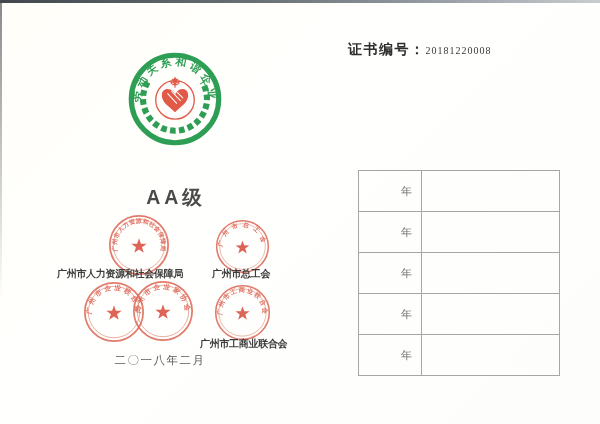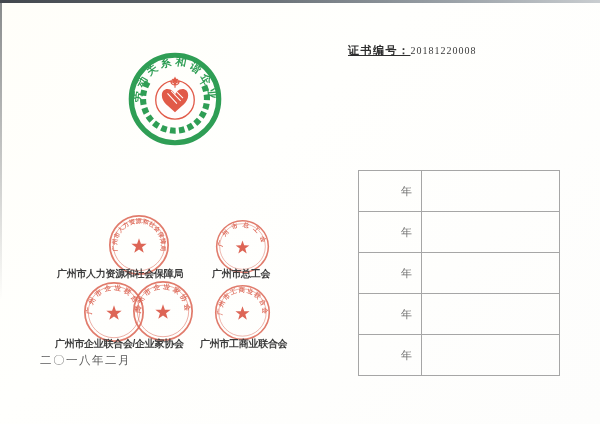--- a/index.html
+++ b/index.html
@@ -28,27 +28,27 @@
   .seal-ring-outer{fill:none;stroke:#dd6a59;stroke-width:2.8;}
   .seal-ring-inner{fill:none;stroke:#dd6a59;stroke-width:1;}
   .seal-star{fill:#d9503f;}
   .seal-text{fill:#da5c4a;font-weight:bold;font-family:"Liberation Sans", sans-serif;}
   .seal-text.s13{font-size:9.6px;letter-spacing:.6px;}
   .seal-text.s6{font-size:11px;letter-spacing:8px;}
   .seal-text.s8{font-size:11px;letter-spacing:4px;}
   .seal-text.s9{font-size:11px;letter-spacing:2.5px;}
 
   .seal-label{position:absolute;font-size:10px;font-weight:bold;color:#3c3c3c;letter-spacing:-0.3px;white-space:nowrap;}
-  .date{position:absolute;left:40px;top:353px;width:240px;
+  .date{position:absolute;left:40px;top:353px;width:240px;text-align:center;
     font-size:11.5px;color:#5a5a5a;letter-spacing:1.5px;
     font-family:"Liberation Serif", serif;}
 
   
   .r-row{position:absolute;left:348px;white-space:nowrap;}
-  .r-lbl{font-size:11px;font-weight:bold;color:#2e2e2e;letter-spacing:1.5px;text-decoration:underline;}
+  .r-lbl{font-size:14px;font-weight:bold;color:#2e2e2e;letter-spacing:1.5px;}
   .r-val{font-family:"Liberation Serif", serif;font-size:10px;color:#3a3a3a;
     letter-spacing:1px;}
   .verify-title{position:absolute;left:348px;top:152px;font-size:11.5px;font-weight:bold;
     color:#2e2e2e;letter-spacing:1px;}
   .verify-table{position:absolute;left:358px;top:170px;width:202px;height:198px;
     border-collapse:collapse;table-layout:fixed;}
   .verify-table td{border:1px solid #a6a6a6;height:38px;background:transparent;}
   .verify-table td.year{width:52px;text-align:right;padding-right:9px;
     font-size:11px;color:#6e6e6e;font-family:"Liberation Serif", serif;}
 </style>
@@ -72,20 +72,21 @@
 
     <circle cx="50" cy="51" r="20.5" fill="#fffdfc" stroke="#e15a48" stroke-width="1.4"></circle>
     <path d="M50,64 C44,58 36,54 36,46 C36,40 41,38 45,40 C48,41.5 50,44 50,47
              C50,44 52,41.5 55,40 C59,38 64,40 64,46 C64,54 56,58 50,64 Z" fill="#e15a48"></path>
     <path d="M42,44 L52,55 M46,41.5 L56,52 M50.5,41 L58.5,49" stroke="#fffdfc" stroke-width="1.1" fill="none"></path>
     <path d="M50,38 L50,32 M50,35 C47.5,35 46,33.5 45.5,31.5 C48,31.5 49.5,33 50,35
              M50,35 C52.5,35 54,33.5 54.5,31.5 C52,31.5 50.5,33 50,35" stroke="#e15a48" stroke-width="1.2" fill="none"></path>
     <path d="M50,26 l1.2,2.4 2.6,0.3 -1.9,1.8 0.5,2.6 -2.4,-1.3 -2.4,1.3 0.5,-2.6 -1.9,-1.8 2.6,-0.3 Z" fill="#e15a48"></path>
   </svg>
 
+  <div class="title2">AA级</div>
 
   <svg class="seal" style="left:108px;top:214px;width:62px;height:62px;" viewBox="0 0 100 100">
     <defs>
         <path id="a1" d="M20.5,71 A36,36 0 1 1 79.5,71" fill="none"></path>
       </defs>
     <circle class="seal-ring-outer" cx="50" cy="50" r="47"></circle>
     <circle class="seal-ring-inner" cx="50" cy="50" r="41.5"></circle>
     <text class="seal-text s13" text-anchor="middle">
       <textPath href="#a1" startOffset="50%">广州市人力资源和社会保障局</textPath>
     </text>
@@ -136,21 +137,20 @@
         <path id="a5" d="M20.5,71 A36,36 0 1 1 79.5,71" fill="none"></path>
       </defs>
     <circle class="seal-ring-outer" cx="50" cy="50" r="47"></circle>
     <circle class="seal-ring-inner" cx="50" cy="50" r="41.5"></circle>
     <text class="seal-text s9" text-anchor="middle">
       <textPath href="#a5" startOffset="50%">广州市工商业联合会</textPath>
     </text>
     <path class="seal-star" d="M50,39 L53.06,47.79 L62.36,47.98 L54.95,53.61 L57.64,62.52 L50,57.2 L42.36,62.52 L45.05,53.61 L37.64,47.98 L46.94,47.79 Z"></path>
   </svg>
 
-  <div class="seal-label" style="left:55px;top:337px;">广州市企业联合会/企业家协会</div>
   <div class="seal-label" style="left:200px;top:337px;">广州市工商业联合会</div>
 
   <div class="date">二〇一八年二月</div>
 
   <div class="r-row" style="top:40px;">
     <span class="r-lbl">证书编号：</span><span class="r-val">20181220008</span>
   </div>
 
 
   <table class="verify-table">

